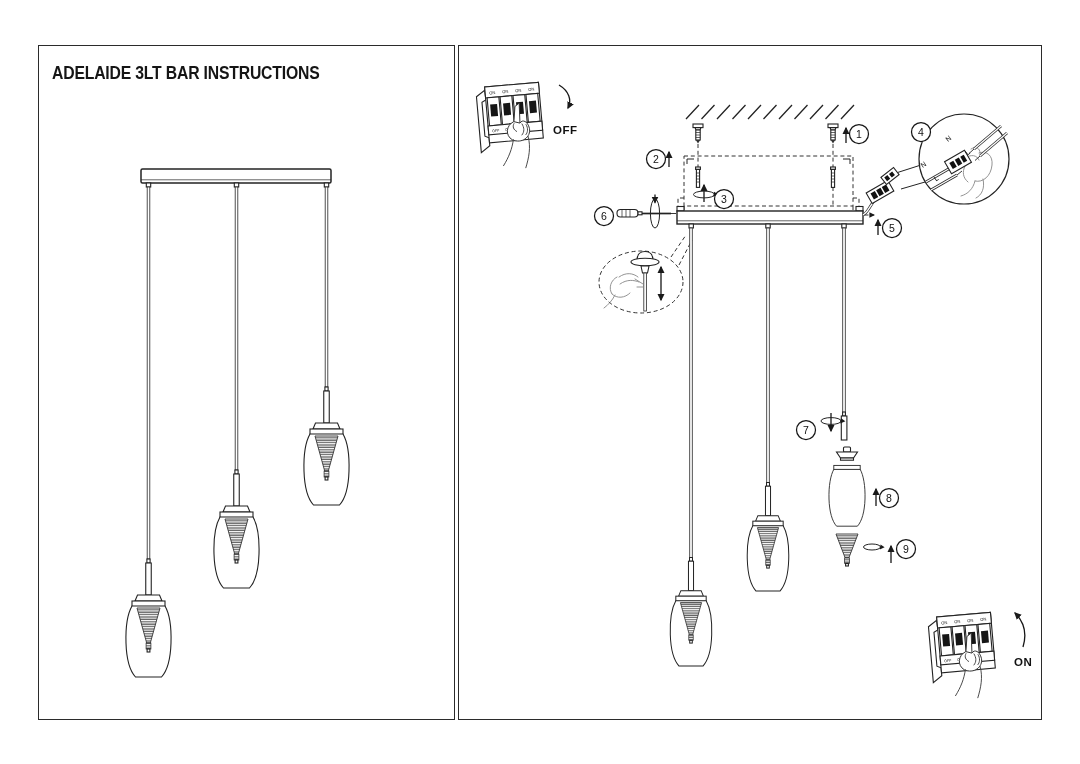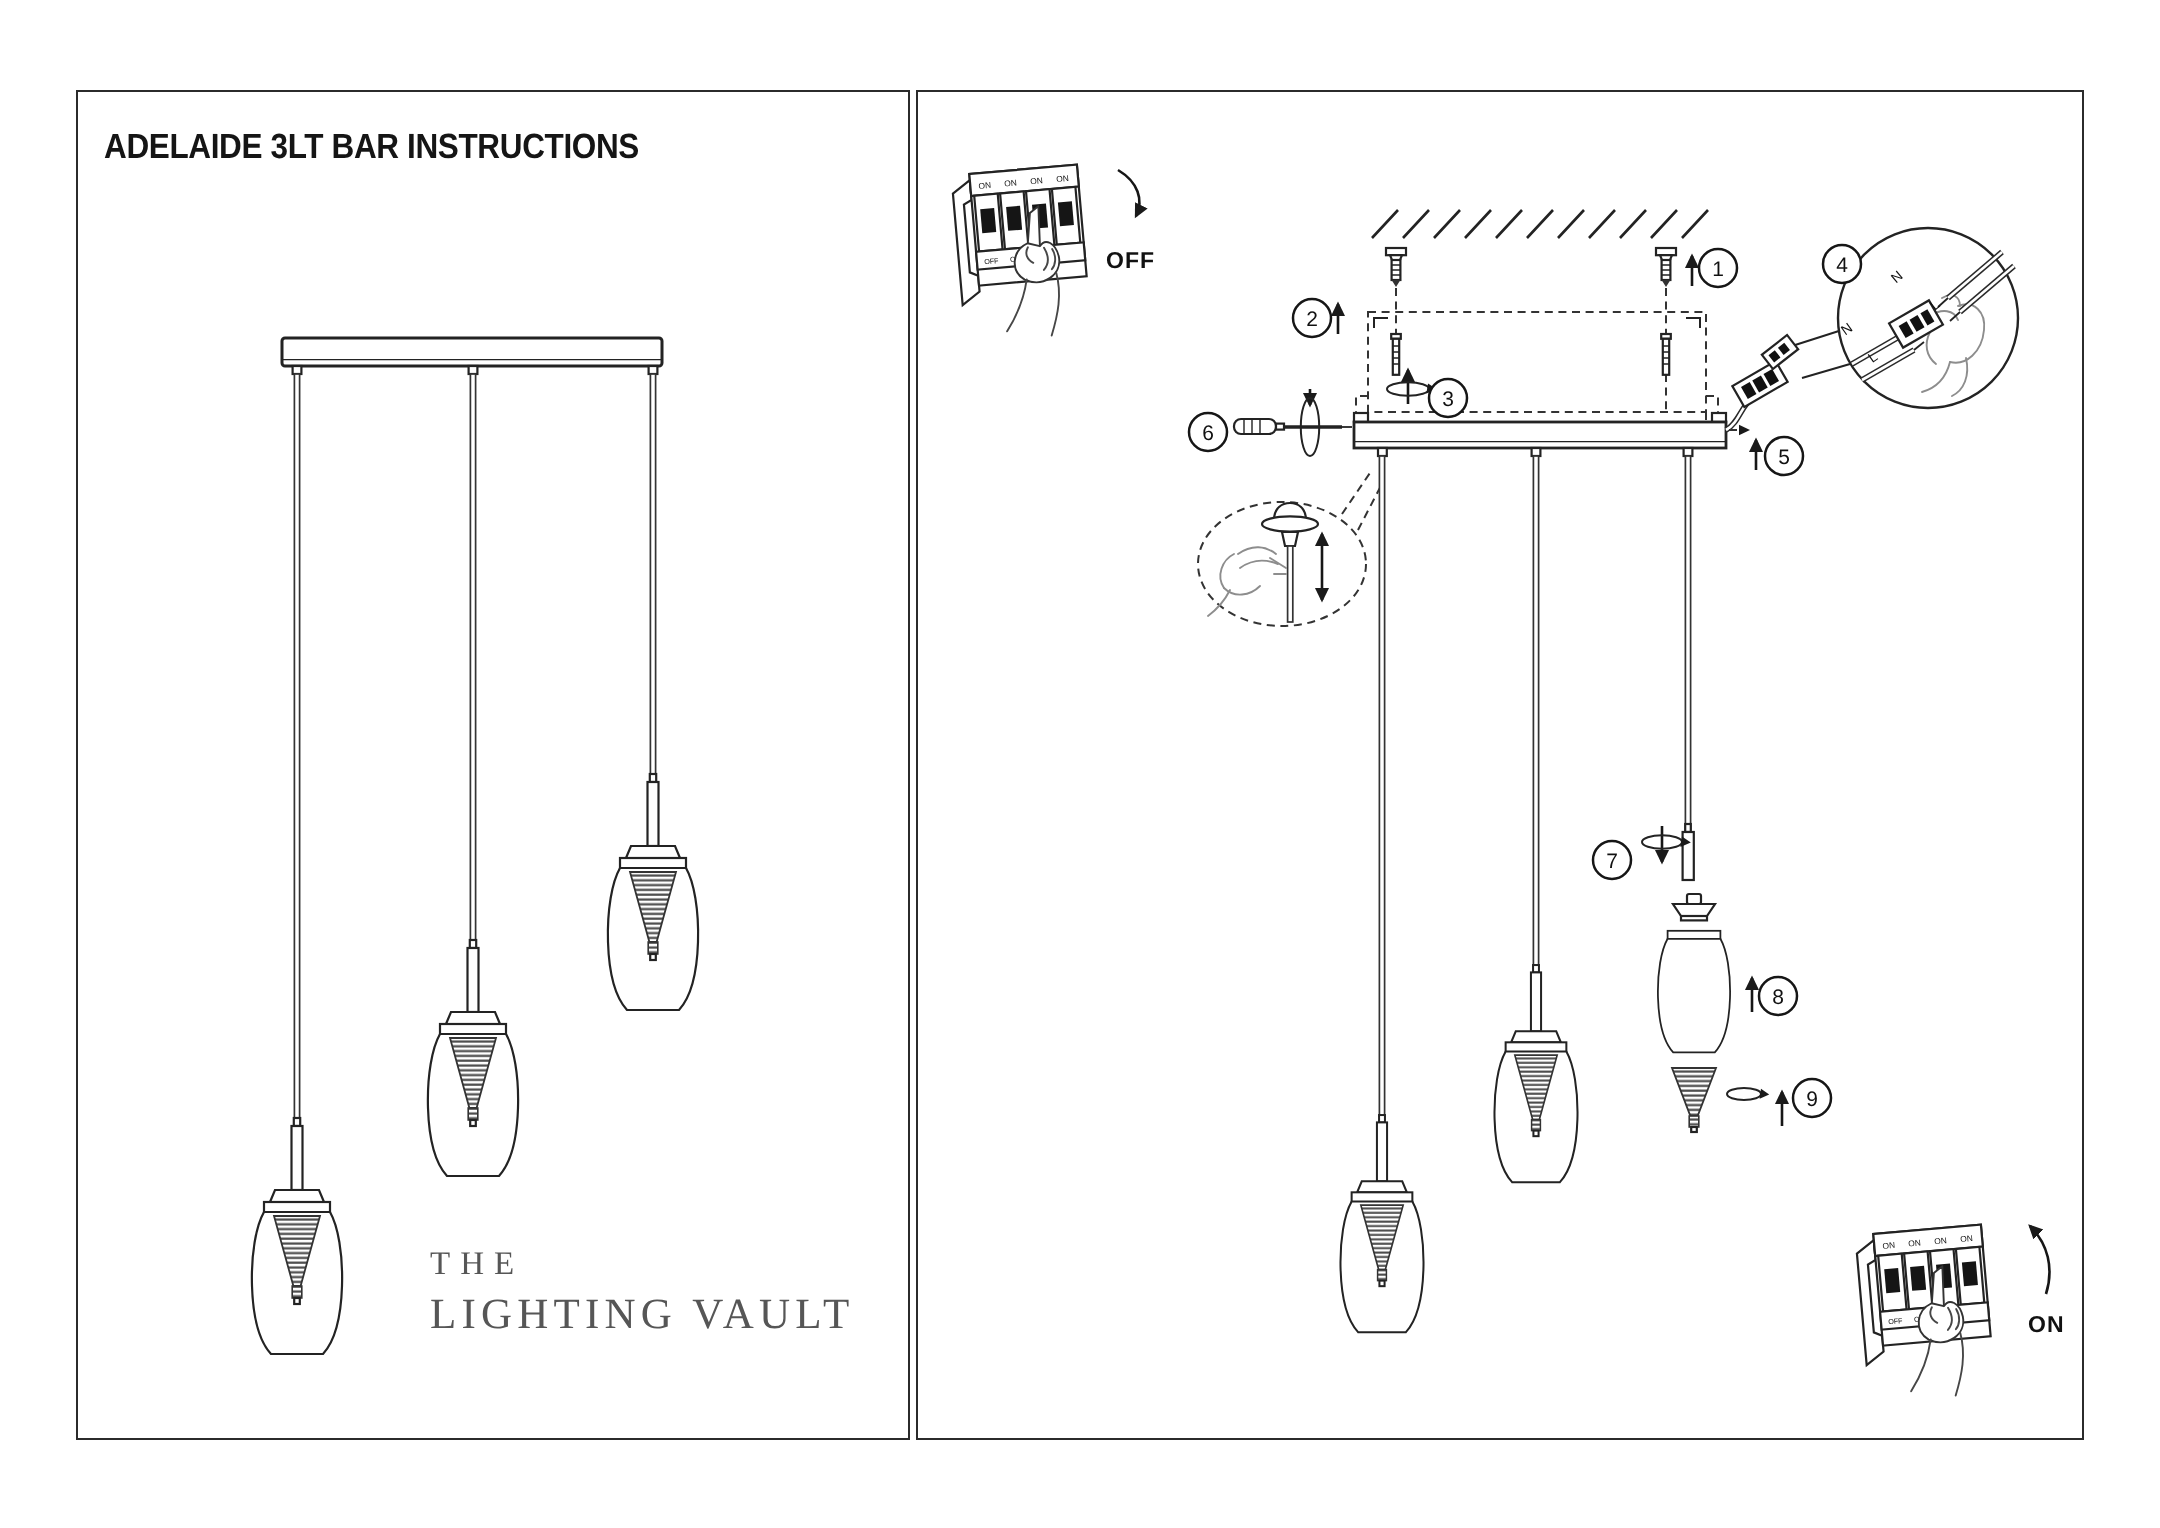--- a/index.html
+++ b/index.html
@@ -106,24 +106,20 @@
         <rect class="ln" x="285.3" y="137" width="4.4" height="4"></rect>
       </g>
       <rect class="cable" x="108.2" y="141" width="2.6" height="372"></rect>
       <rect class="cable" x="196.2" y="141" width="2.6" height="283"></rect>
       <rect class="cable" x="286.2" y="141" width="2.6" height="200"></rect>
       <use href="#pendant" transform="translate(109.5,557)"></use>
       <use href="#pendant" transform="translate(197.5,468)"></use>
       <use href="#pendant" transform="translate(287.5,385)"></use>
     </svg>
 
-    <div class="brand">
-      <div class="brand-the">THE</div>
-      <div class="brand-name">LIGHTING VAULT</div>
-    </div>
   </section>
 
   <section class="panel right">
     <svg width="581" height="672" viewBox="0 0 581 672">
 
       <g>
         <use href="#breaker" transform="translate(18,32) rotate(-5 32 35)"></use>
         <path class="arr" d="M100,39 C110,45 113,54 109,62" marker-end="url(#ah)"></path>
         <text class="onoff" x="94" y="88">OFF</text>
       </g>

